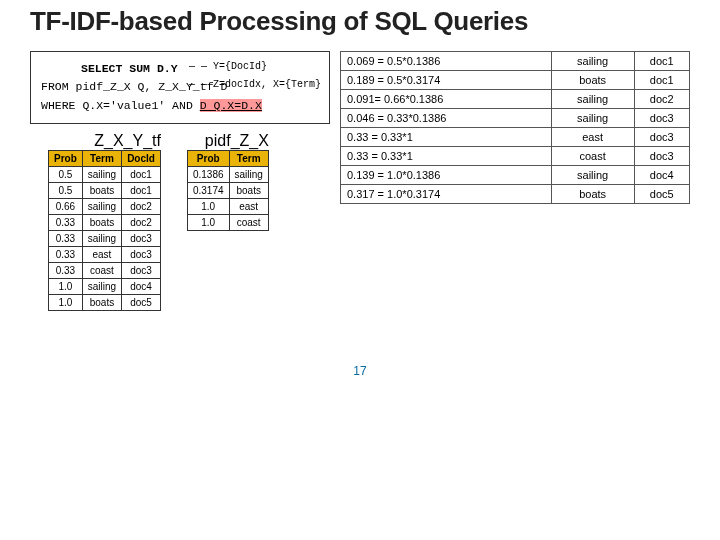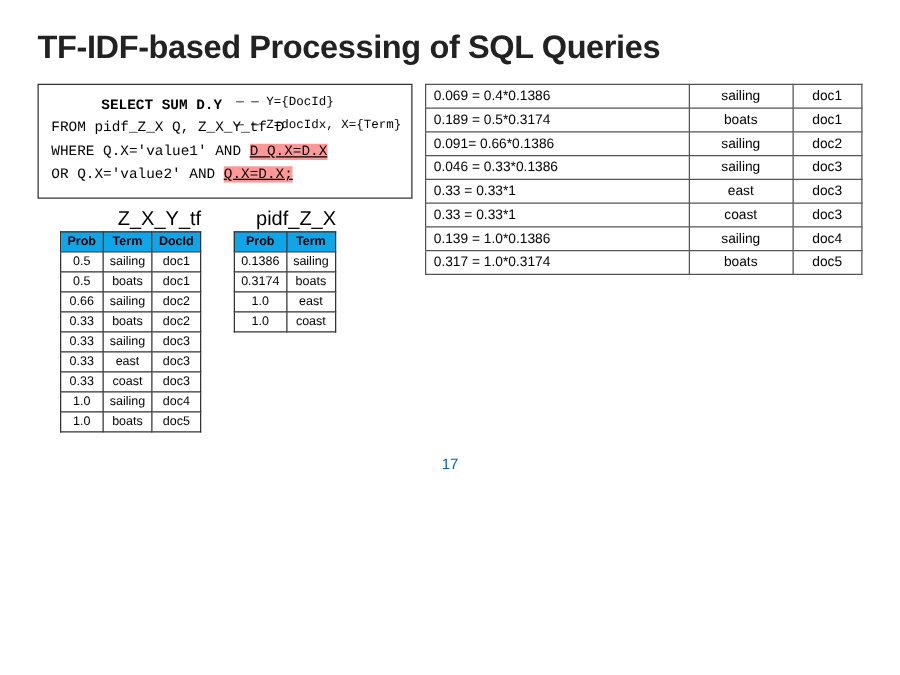--- a/index.html
+++ b/index.html
@@ -9,21 +9,21 @@
       background: #fff;
       font-family: Arial, sans-serif;
       overflow: hidden;
       position: relative;
     }
 
     .slide {
       width: 720px;
       height: 388px;
       background: #fff;
-      padding: 22px 30px 10px 30px;
+      padding: 6px 30px 10px 30px;
       position: relative;
     }
 
     .title {
       font-size: 26px;
       font-weight: bold;
       color: #222;
       margin-bottom: 14px;
       letter-spacing: -0.3px;
     }
@@ -72,21 +72,21 @@
       font-size: 10px;
       font-family: Arial, sans-serif;
     }
     .db-table th, .db-table td {
       border: 1px solid #333;
       padding: 2px 5px;
       text-align: center;
       white-space: nowrap;
     }
     .db-table th {
-      background: #0ea5e9;
+      background: #eab308;
       font-weight: bold;
     }
     .table-wrapper {
       display: flex;
       flex-direction: column;
       align-items: flex-end;
       margin-left: 18px;
     }
 
     
@@ -141,23 +141,20 @@
 
       <div class="sql-box">
         <div style="position:absolute;right:8px;top:6px;font-size:10px;font-family:'Courier New',monospace;line-height:1.8;">
           <div>— — Y={DocId}</div>
           <div>— — Z=docIdx, X={Term}</div>
         </div>
         <div style="font-weight:bold;font-family:'Courier New',monospace;font-size:11.5px;margin-left:40px;"><span>SELECT SUM D.Y</span></div>
         <div style="font-family:'Courier New',monospace;font-size:11.5px;"><span>FROM pidf_Z_X Q, Z_X_Y_tf D</span></div>
         <div style="font-family:'Courier New',monospace;font-size:11.5px;">
           <span>WHERE Q.X='value1' AND </span><span class="highlight-red">D Q.X=D.X</span>
-        </div>
-        <div style="font-family:'Courier New',monospace;font-size:11.5px;">
-          <span>OR     Q.X='value2' AND </span><span class="highlight-red">Q.X=D.X;</span>
         </div>
       </div>
 
       <div class="tables-row">
 
         <div class="table-wrapper">
           <div class="tbl-title">Z_X_Y_tf</div>
           <table class="db-table">
             <thead>
               <tr>
@@ -245,21 +242,21 @@
               </tbody>
           </table>
         </div>
       </div>
     </div>
 
     <div class="right-panel">
       <table class="calc-table">
         <tbody id="calc-tbody">
         <tr>
-              <td>0.069 = 0.4*0.1386</td>
+              <td>0.069 = 0.5*0.1386</td>
               <td>sailing</td>
               <td>doc1</td>
             </tr>
             <tr>
               <td>0.189 = 0.5*0.3174</td>
               <td>boats</td>
               <td>doc1</td>
             </tr>
             <tr>
               <td>0.091= 0.66*0.1386</td>

